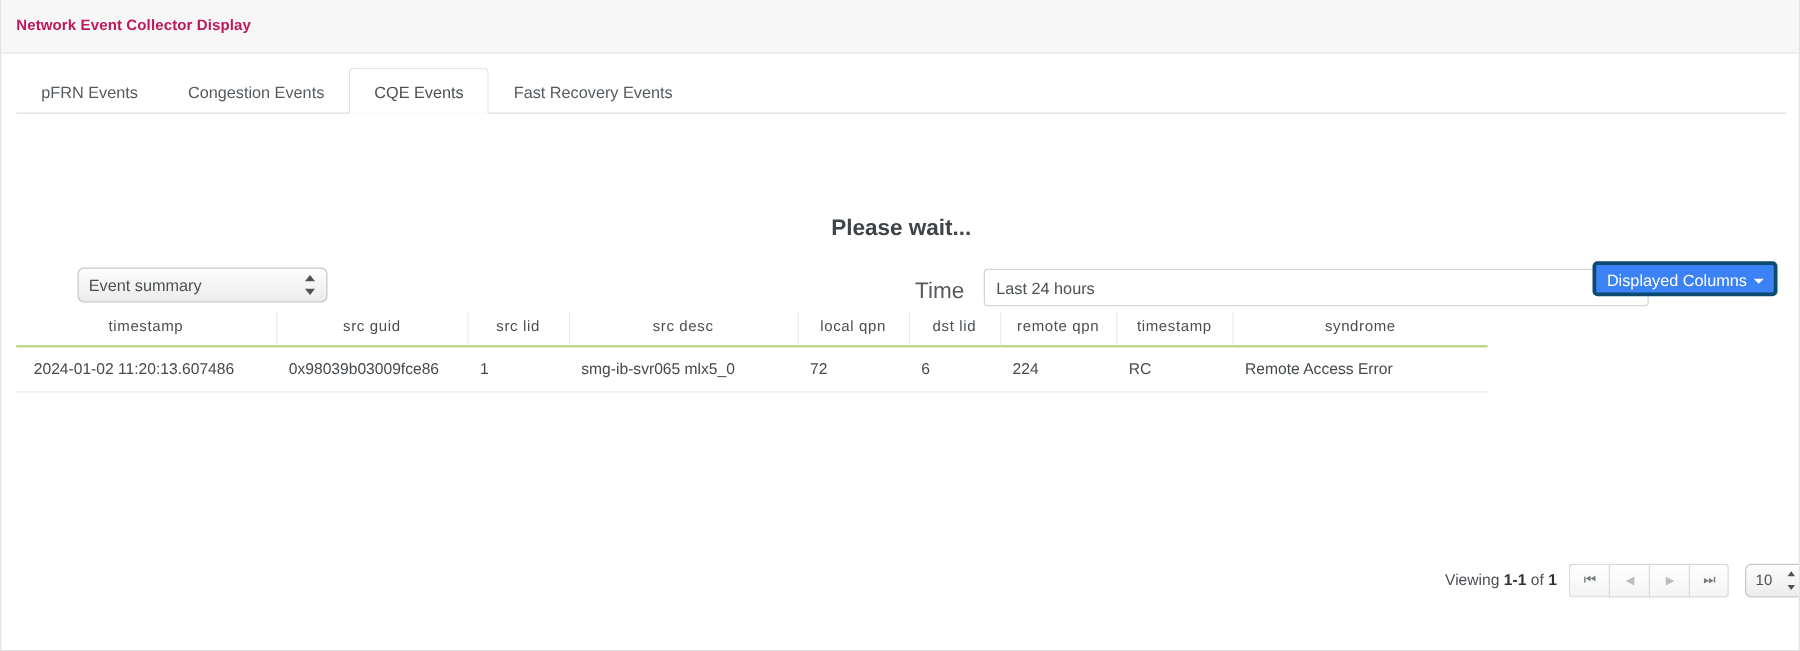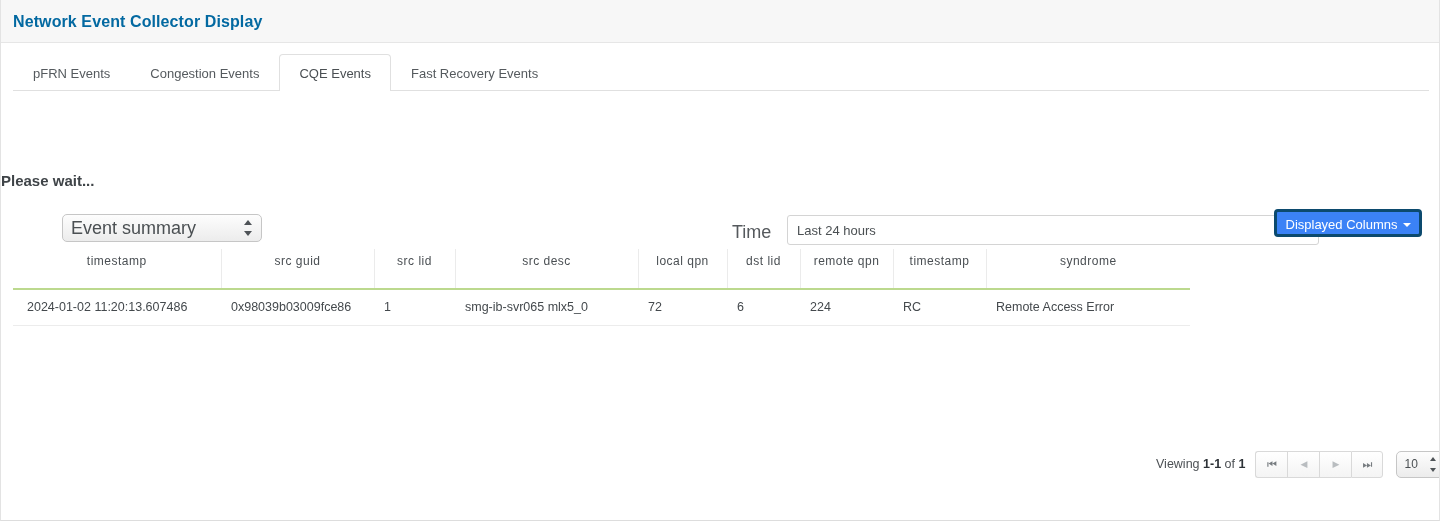--- a/index.html
+++ b/index.html
@@ -24,23 +24,23 @@
   .panel-header {
     position: absolute;
     left: 0; top: 0;
     width: 1440px; height: 43px;
     background: #f7f7f7;
     border-bottom: 1px solid #e6e6e6;
   }
   .panel-title {
     position: absolute;
     left: 12px; top: 13px;
-    font-size: 16px;
+    font-size: 12px;
     font-weight: bold;
-    color: #0369a1;
+    color: #be185d;
     letter-spacing: 0.1px;
   }
   
   .tabs {
     position: absolute;
     left: 12px; top: 54px;
     width: 1416px; height: 37px;
     display: flex;
     align-items: flex-end;
     border-bottom: 1px solid #e0e0e0;
@@ -77,21 +77,21 @@
     left: 12px; top: 121px;
     font-size: 13px;
     color: #55595d;
     margin-top: 41px;
   }
   .profile-select {
     position: absolute;
     left: 61px; top: 114px;
     width: 200px; height: 28px;
     padding: 0 24px 0 8px;
-    font-size: 18px;
+    font-size: 13px;
     font-family: "Liberation Sans", sans-serif;
     color: #4b5053;
     background: linear-gradient(#fdfdfd, #ececec);
     border: 1px solid #c6c6c6;
     border-radius: 5px;
     appearance: none;
     -webkit-appearance: none;
     outline: none;
     cursor: default;
   }
@@ -147,21 +147,22 @@
     width: 7px; height: 7px;
     border-right: 1.6px solid #5b6064;
     border-bottom: 1.6px solid #5b6064;
     transform: rotate(45deg);
   }
   
   .please-wait {
     position: absolute;
     left: 0; top: 172px;
     width: 1440px;
-    font-size: 15px;
+    text-align: center;
+    font-size: 18px;
     font-weight: bold;
     color: #3f4448;
   }
   
   .displayed-columns {
     position: absolute;
     left: 1273px; top: 209px;
     width: 148px; height: 28px;
     background: #3b82f6;
     border: 3px solid #0c4a6e;
@@ -194,21 +195,21 @@
   table.grid {
     width: 1177px;
     border-collapse: collapse;
     table-layout: fixed;
   }
   table.grid thead th {
     font-size: 12px;
     font-weight: normal;
     color: #4a4f53;
     letter-spacing: 0.5px;
-    padding: 5px 0 20px 0;
+    padding: 5px 0 8px 0;
     text-align: center;
     border-right: 1px solid #ebebeb;
     border-bottom: 2px solid #bcd98e;
     background: #ffffff;
     white-space: nowrap;
     cursor: pointer;
   }
   table.grid thead th:last-child { border-right: none; }
   table.grid tbody td {
     font-size: 12.5px;

